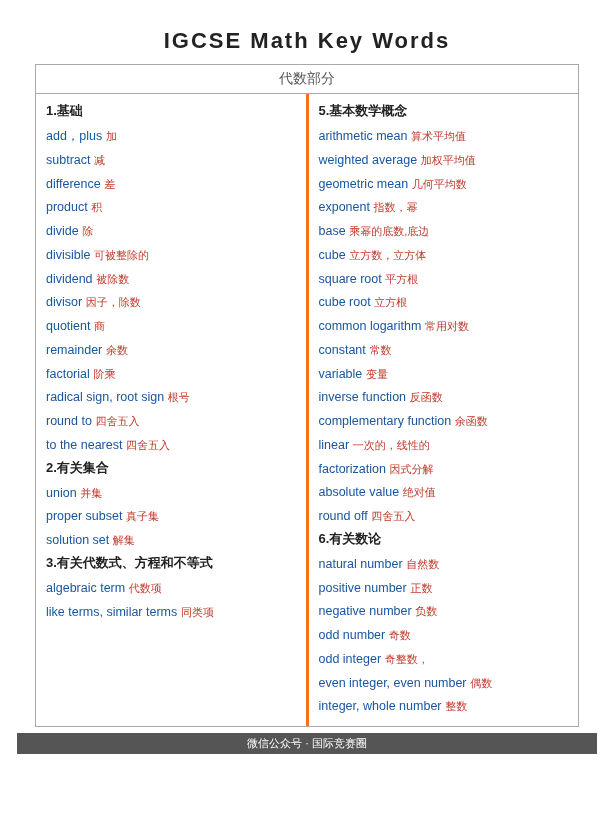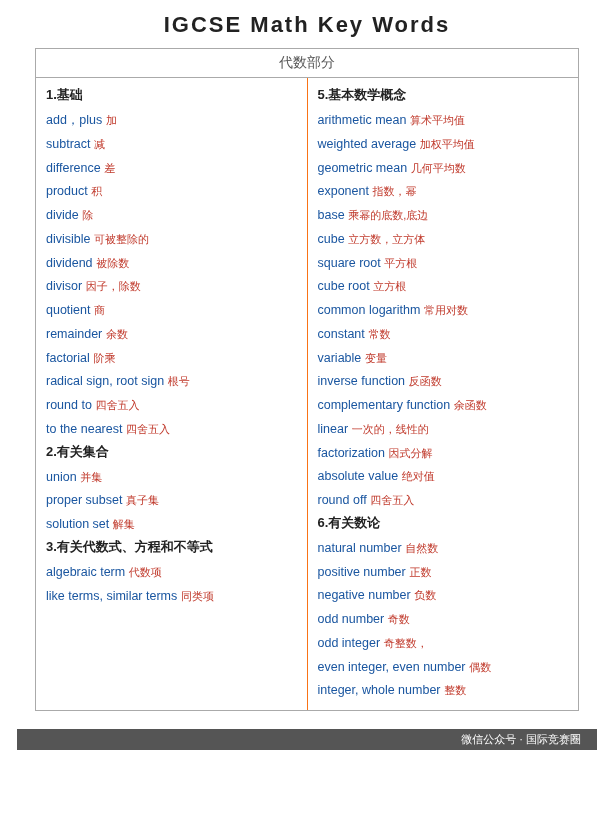--- a/index.html
+++ b/index.html
@@ -8,21 +8,21 @@
       min-height: 831px;
       background: #fff;
       font-family: Arial, 'Microsoft YaHei', sans-serif;
       font-size: 13px;
       color: #222;
     }
     .page-title {
       text-align: center;
       font-size: 22px;
       font-weight: bold;
-      padding: 12px 0 10px 0;
+      padding: 28px 0 10px 0;
       letter-spacing: 2px;
     }
     .outer-table {
       width: 544px;
       margin: 0 auto;
       border: 1px solid #aaa;
       border-collapse: collapse;
     }
     .section-header {
       text-align: center;
@@ -34,21 +34,21 @@
     .two-col {
       display: flex;
       border-bottom: 1px solid #aaa;
     }
     .two-col:last-child {
       border-bottom: none;
     }
     .col {
       flex: 1;
       padding: 6px 10px 6px 10px;
-      border-right: 1px solid #f97316;
+      border-right: 3px solid #f97316;
     }
     .col:last-child {
       border-right: none;
     }
     .subsection-title {
       font-weight: bold;
       font-size: 13px;
       color: #222;
       margin-bottom: 6px;
       margin-top: 2px;
@@ -62,24 +62,24 @@
       font-size: 12.5px;
     }
     .zh {
       color: #c0392b;
       font-size: 11px;
     }
     .footer-bar {
       background: #555;
       color: #fff;
       font-size: 11px;
-      text-align: right;
+      text-align: center;
       padding: 3px 16px;
       width: 580px;
-      margin: 18px auto;
+      margin: 6px auto;
     }
   </style>
 </head>
 <body>
 
 <div class="page-title">IGCSE   Math   Key   Words</div>
 
 <div class="outer-table">
   <div class="section-header">代数部分</div>
   <div class="two-col">

